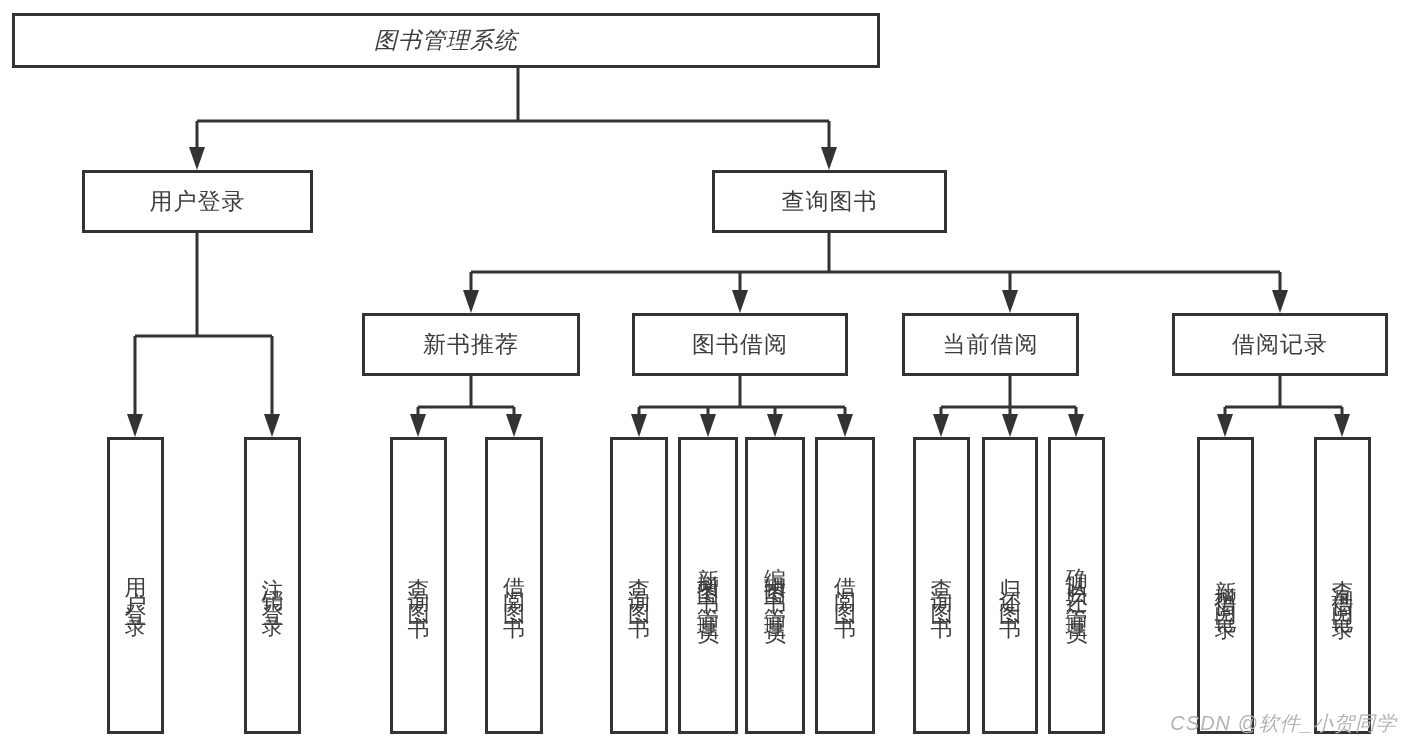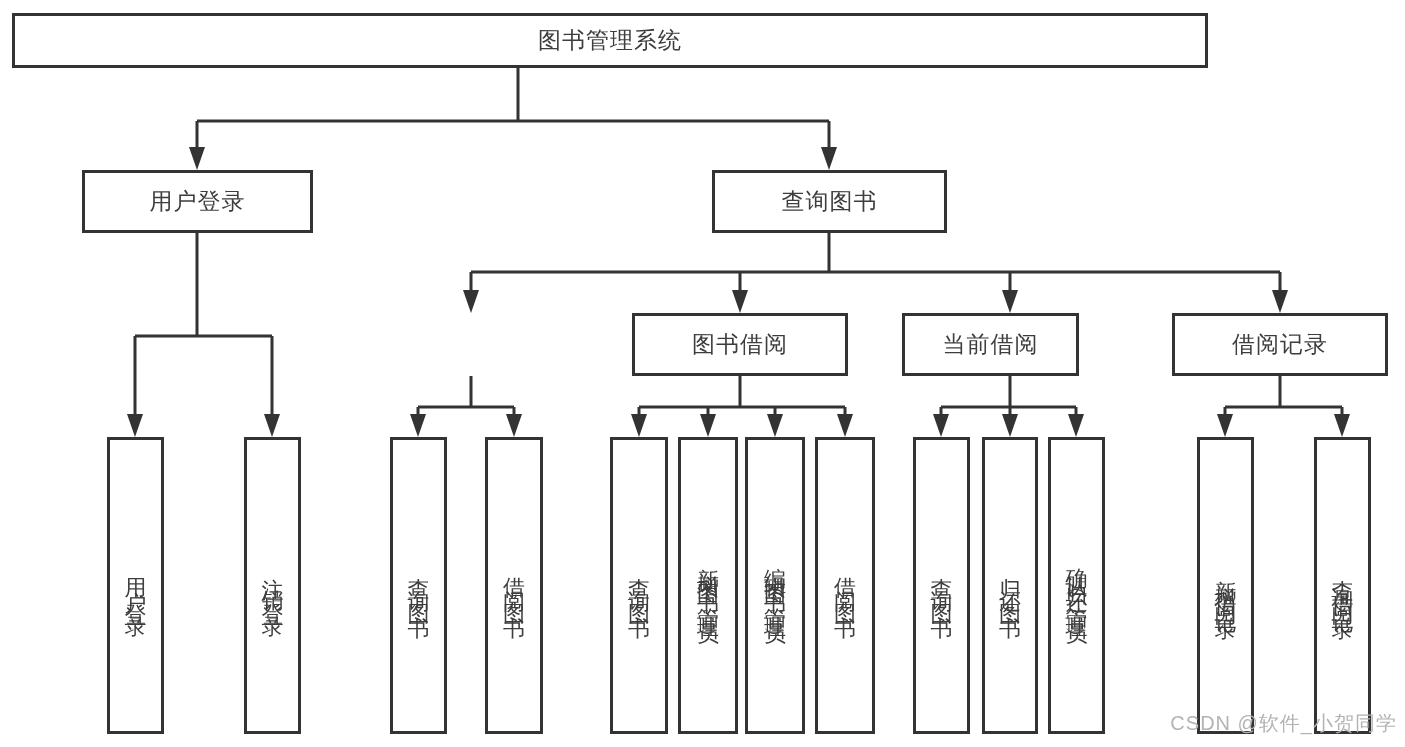--- a/index.html
+++ b/index.html
@@ -35,21 +35,21 @@
     background: var(--background);
     display: flex;
     align-items: center;
     justify-content: center;
     color: var(--text);
   }
   .node { font-size: 23px; letter-spacing: 1px; }
   .node span { white-space: nowrap; }
 
   
-  #n-root    { left: 12px;   top: 13px;  width: 1196px; height: 55px; }
+  #n-root    { left: 12px;   top: 13px;  width: 868px; height: 55px; font-style: italic; }
   #n-login   { left: 82px;   top: 170px; width: 231px;  height: 63px; }
   #n-mgmt    { left: 712px;  top: 170px; width: 235px;  height: 63px; }
   #n-newrec  { left: 362px;  top: 313px; width: 218px;  height: 63px; }
   #n-borrow  { left: 632px;  top: 313px; width: 216px;  height: 63px; }
   #n-current { left: 902px;  top: 313px; width: 177px;  height: 63px; }
   #n-records { left: 1172px; top: 313px; width: 216px;  height: 63px; }
 
   
   .leaf { top: 437px; height: 297px; }
   .leaf span {
@@ -77,20 +77,21 @@
 
   #watermark {
     position: absolute;
     right: 8px;
     bottom: 10px;
     font-size: 20px;
     color: var(--watermark);
     letter-spacing: 1px;
     z-index: 5;
     white-space: nowrap;
+    font-style: italic;
   }
 </style>
 </head>
 <body>
 
 <div id="canvas">
 
   <svg id="connectors" viewBox="0 0 1405 747" xmlns="http://www.w3.org/2000/svg">
 
     <path class="c" d="M518 68 V121 M197 121 H829 M197 121 V150 M829 121 V150"></path>
@@ -131,20 +132,23 @@
     <span>图书管理系统</span>
   </div>
 
   <div class="box node" id="n-login">
     <span>用户登录</span>
   </div>
   <div class="box node" id="n-mgmt">
     <span>查询图书</span>
   </div>
 
+  <div class="box node" id="n-newrec">
+    <span>新书推荐</span>
+  </div>
   <div class="box node" id="n-borrow">
     <span>图书借阅</span>
   </div>
   <div class="box node" id="n-current">
     <span>当前借阅</span>
   </div>
   <div class="box node" id="n-records">
     <span>借阅记录</span>
   </div>
 

